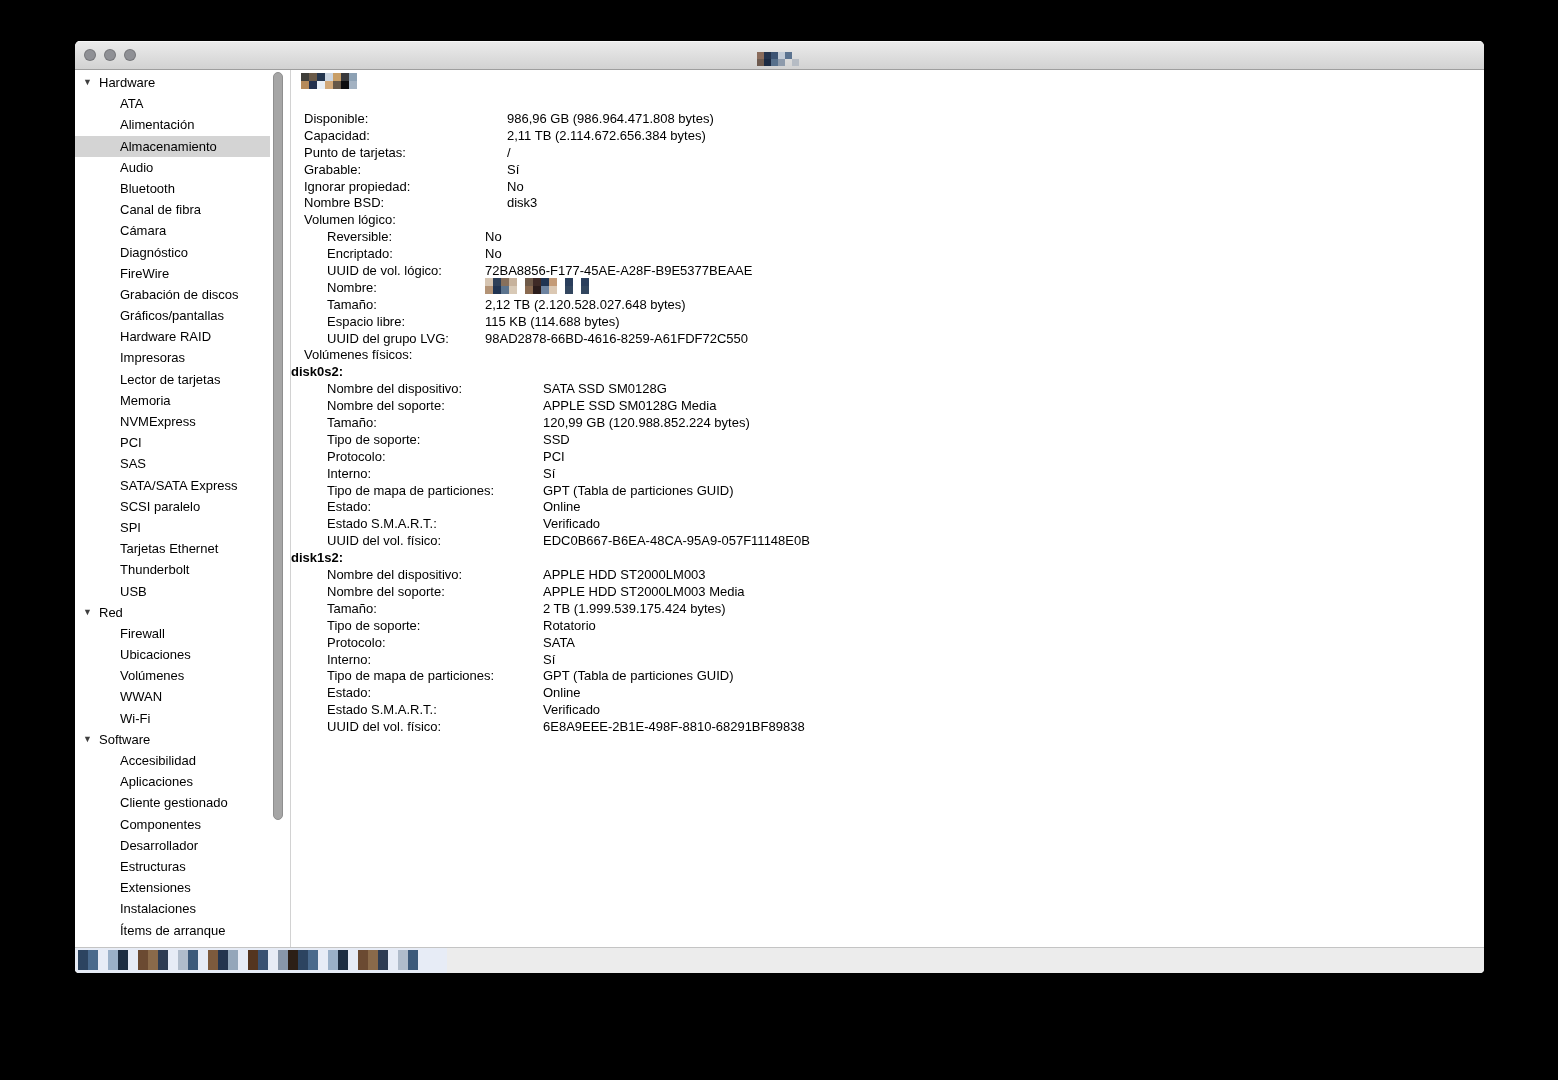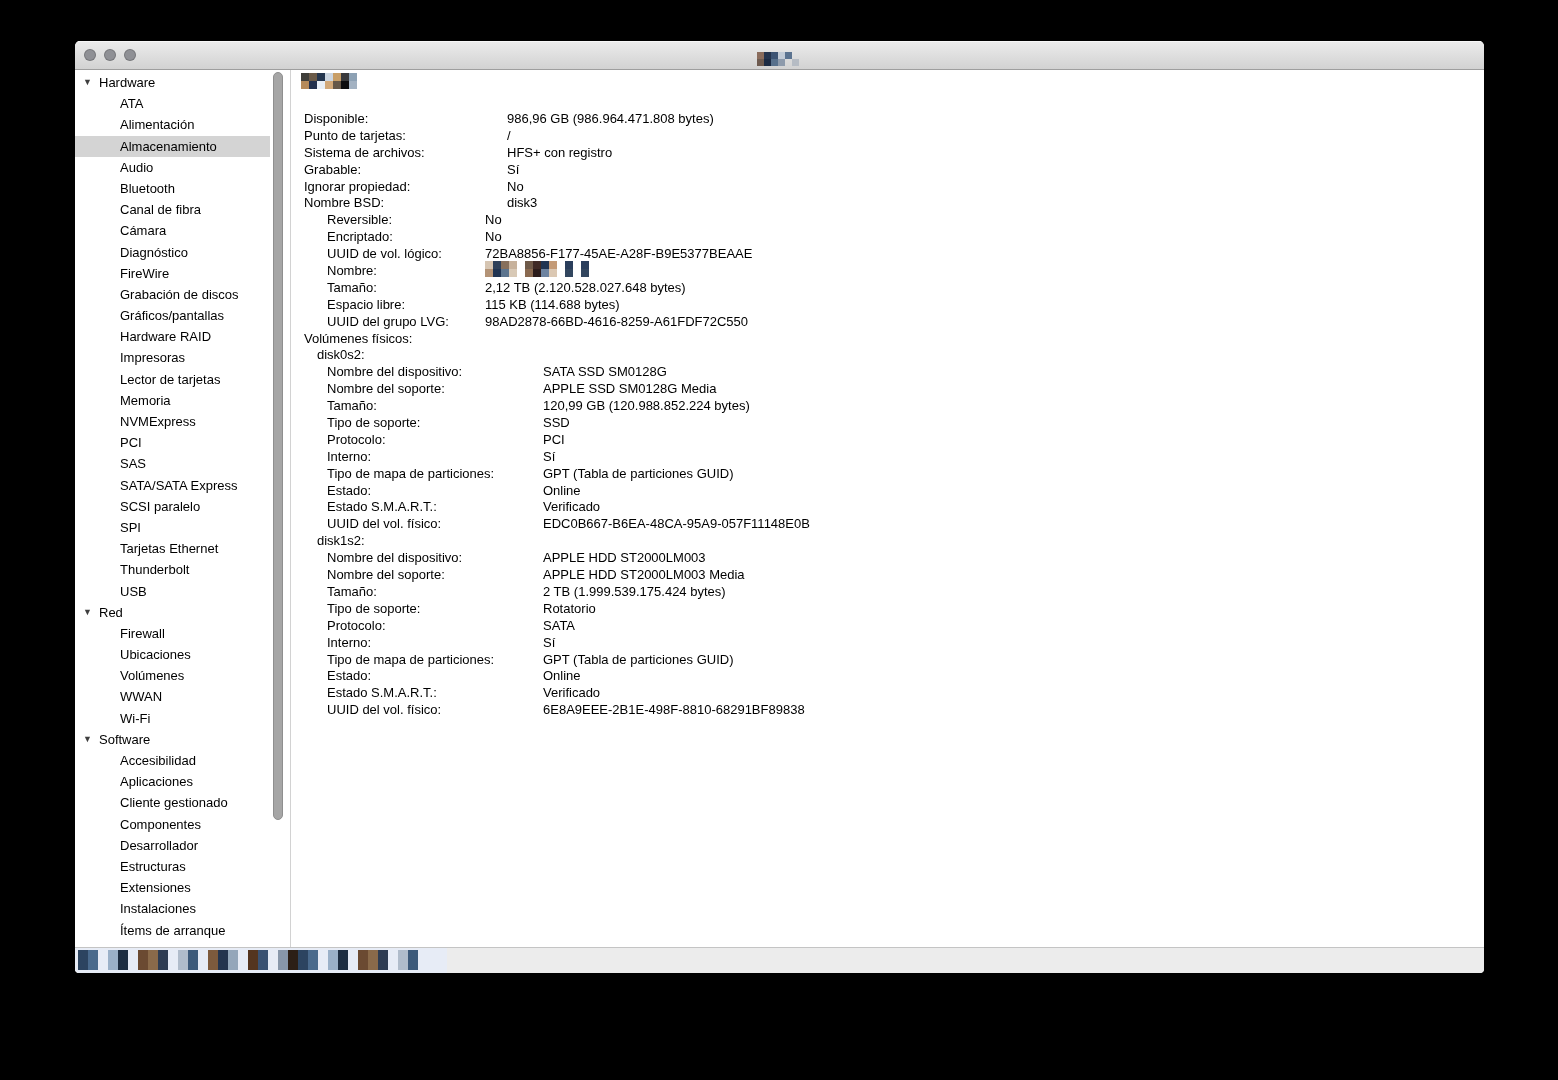--- a/index.html
+++ b/index.html
@@ -26,21 +26,21 @@
             background:#a6a6a6;border:1px solid #8f8f8f;box-sizing:border-box;}
   .content{flex:1;border-left:1px solid #d2d2d2;overflow:hidden;padding-top:3px;color:#000;}
   .hdr-mosaic{margin:0 0 22px 10px;}
   .rows{font-size:13px;}
   .row{height:16.9px;line-height:16.9px;display:flex;white-space:nowrap;}
   .row .lab{flex:0 0 auto;}
   .row.a .lab{margin-left:13px;width:203px;}
   .row.b .lab{margin-left:36px;width:158px;}
   .row.c .lab{margin-left:36px;width:216px;}
   .row.h0 .lab{margin-left:13px;}
-  .row.dh .lab{margin-left:26px;font-weight:400;}
+  .row.dh .lab{font-weight:700;}
   .row .val{flex:0 0 auto;}
   
   .statusbar{position:absolute;left:0;right:0;bottom:0;height:25px;background:#ececec;
              border-top:1px solid #c4c4c4;border-radius:0 0 4px 4px;}
   .status-strip{position:absolute;left:0;top:0;bottom:0;width:372px;background:#e7ecf6;border-radius:0 0 0 4px;}
   .mosaic{display:grid;}
   .title-mosaic{position:absolute;left:682px;top:11px;}
   .status-mosaic{position:absolute;left:3px;top:2px;}
   .nombre-mosaic{display:inline-grid;vertical-align:middle;margin-top:-2px;}
 </style>
@@ -138,38 +138,41 @@
             <div style="background: rgb(101, 87, 72);"></div>
             <div style="background: rgb(13, 13, 15);"></div>
             <div style="background: rgb(163, 178, 194);"></div>
           </div>
         <div class="rows" id="rows">
             <div class="row a">
               <span class="lab">Disponible:</span>
               <span class="val">986,96 GB (986.964.471.808 bytes)</span>
             </div>
             <div class="row a">
+              <span class="lab">Capacidad:</span>
+              <span class="val">2,11 TB (2.114.672.656.384 bytes)</span>
+            </div>
+            <div class="row a">
               <span class="lab">Punto de tarjetas:</span>
               <span class="val">/</span>
             </div>
             <div class="row a">
-              <span class="lab">Sistema de archivos:</span>
-              <span class="val">HFS+ con registro</span>
-            </div>
-            <div class="row a">
               <span class="lab">Grabable:</span>
               <span class="val">Sí</span>
             </div>
             <div class="row a">
               <span class="lab">Ignorar propiedad:</span>
               <span class="val">No</span>
             </div>
             <div class="row a">
               <span class="lab">Nombre BSD:</span>
               <span class="val">disk3</span>
+            </div>
+            <div class="row h0">
+              <span class="lab">Volumen lógico:</span>
             </div>
             <div class="row b">
               <span class="lab">Reversible:</span>
               <span class="val">No</span>
             </div>
             <div class="row b">
               <span class="lab">Encriptado:</span>
               <span class="val">No</span>
             </div>
             <div class="row b">

